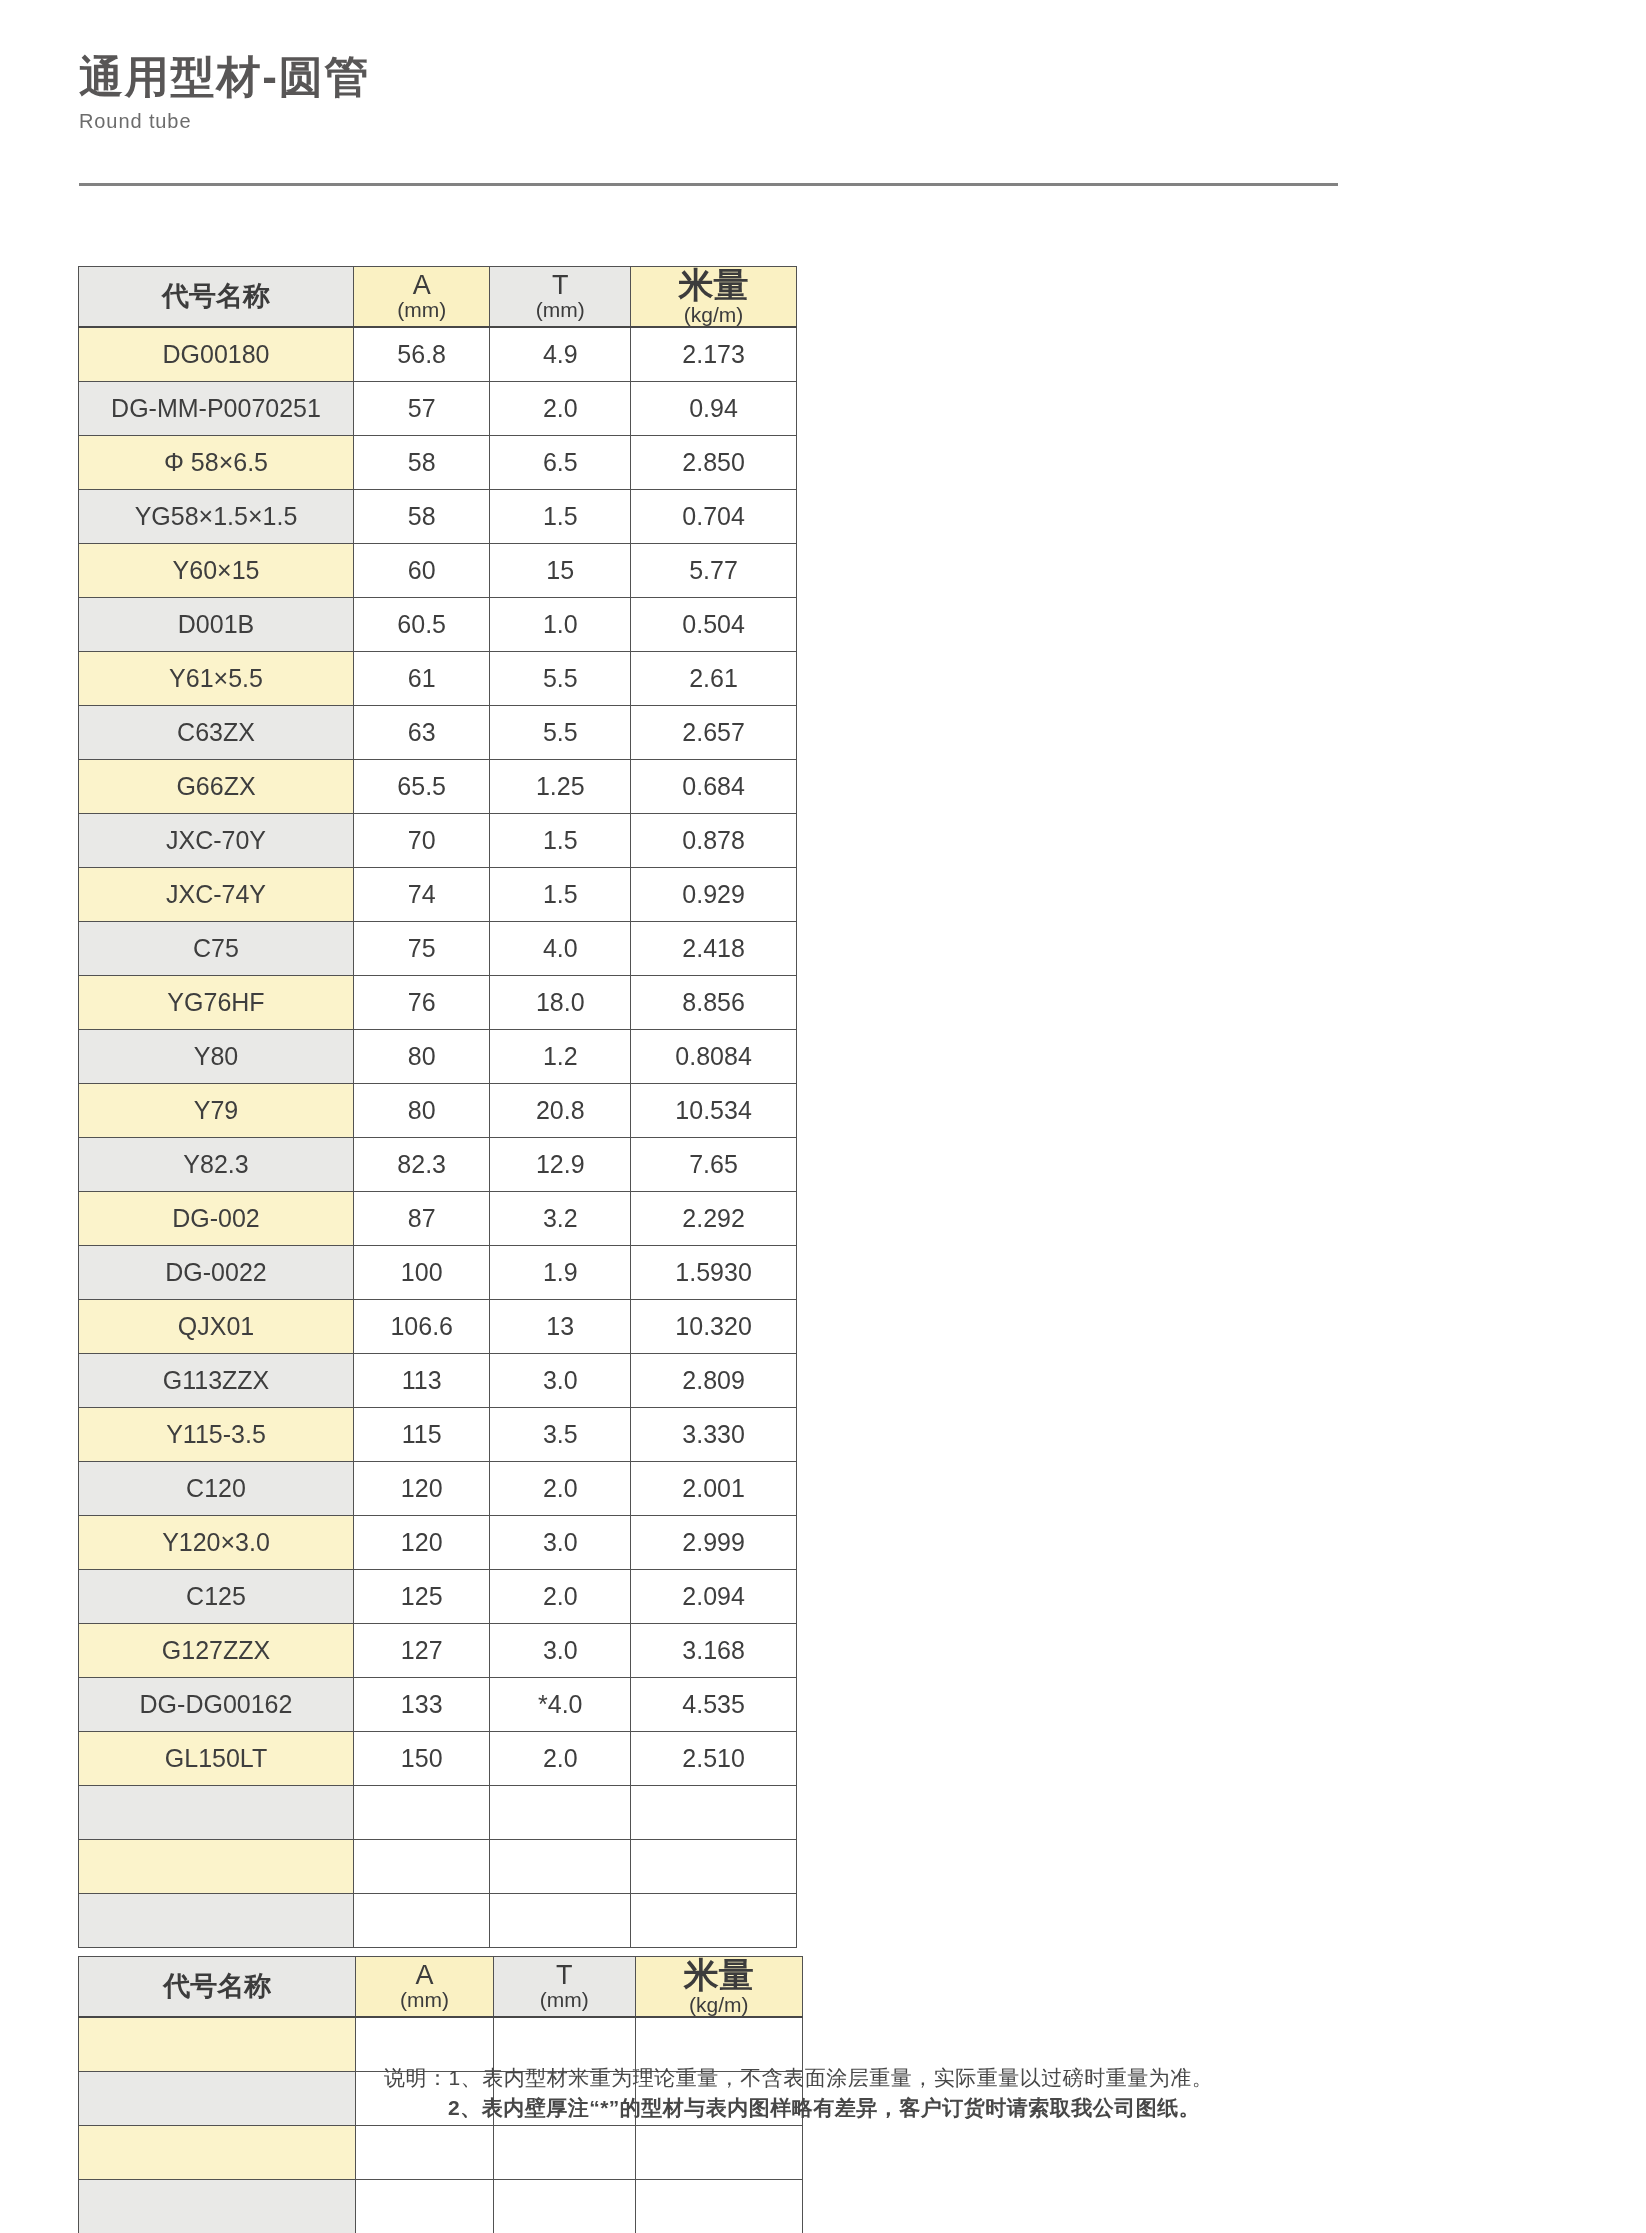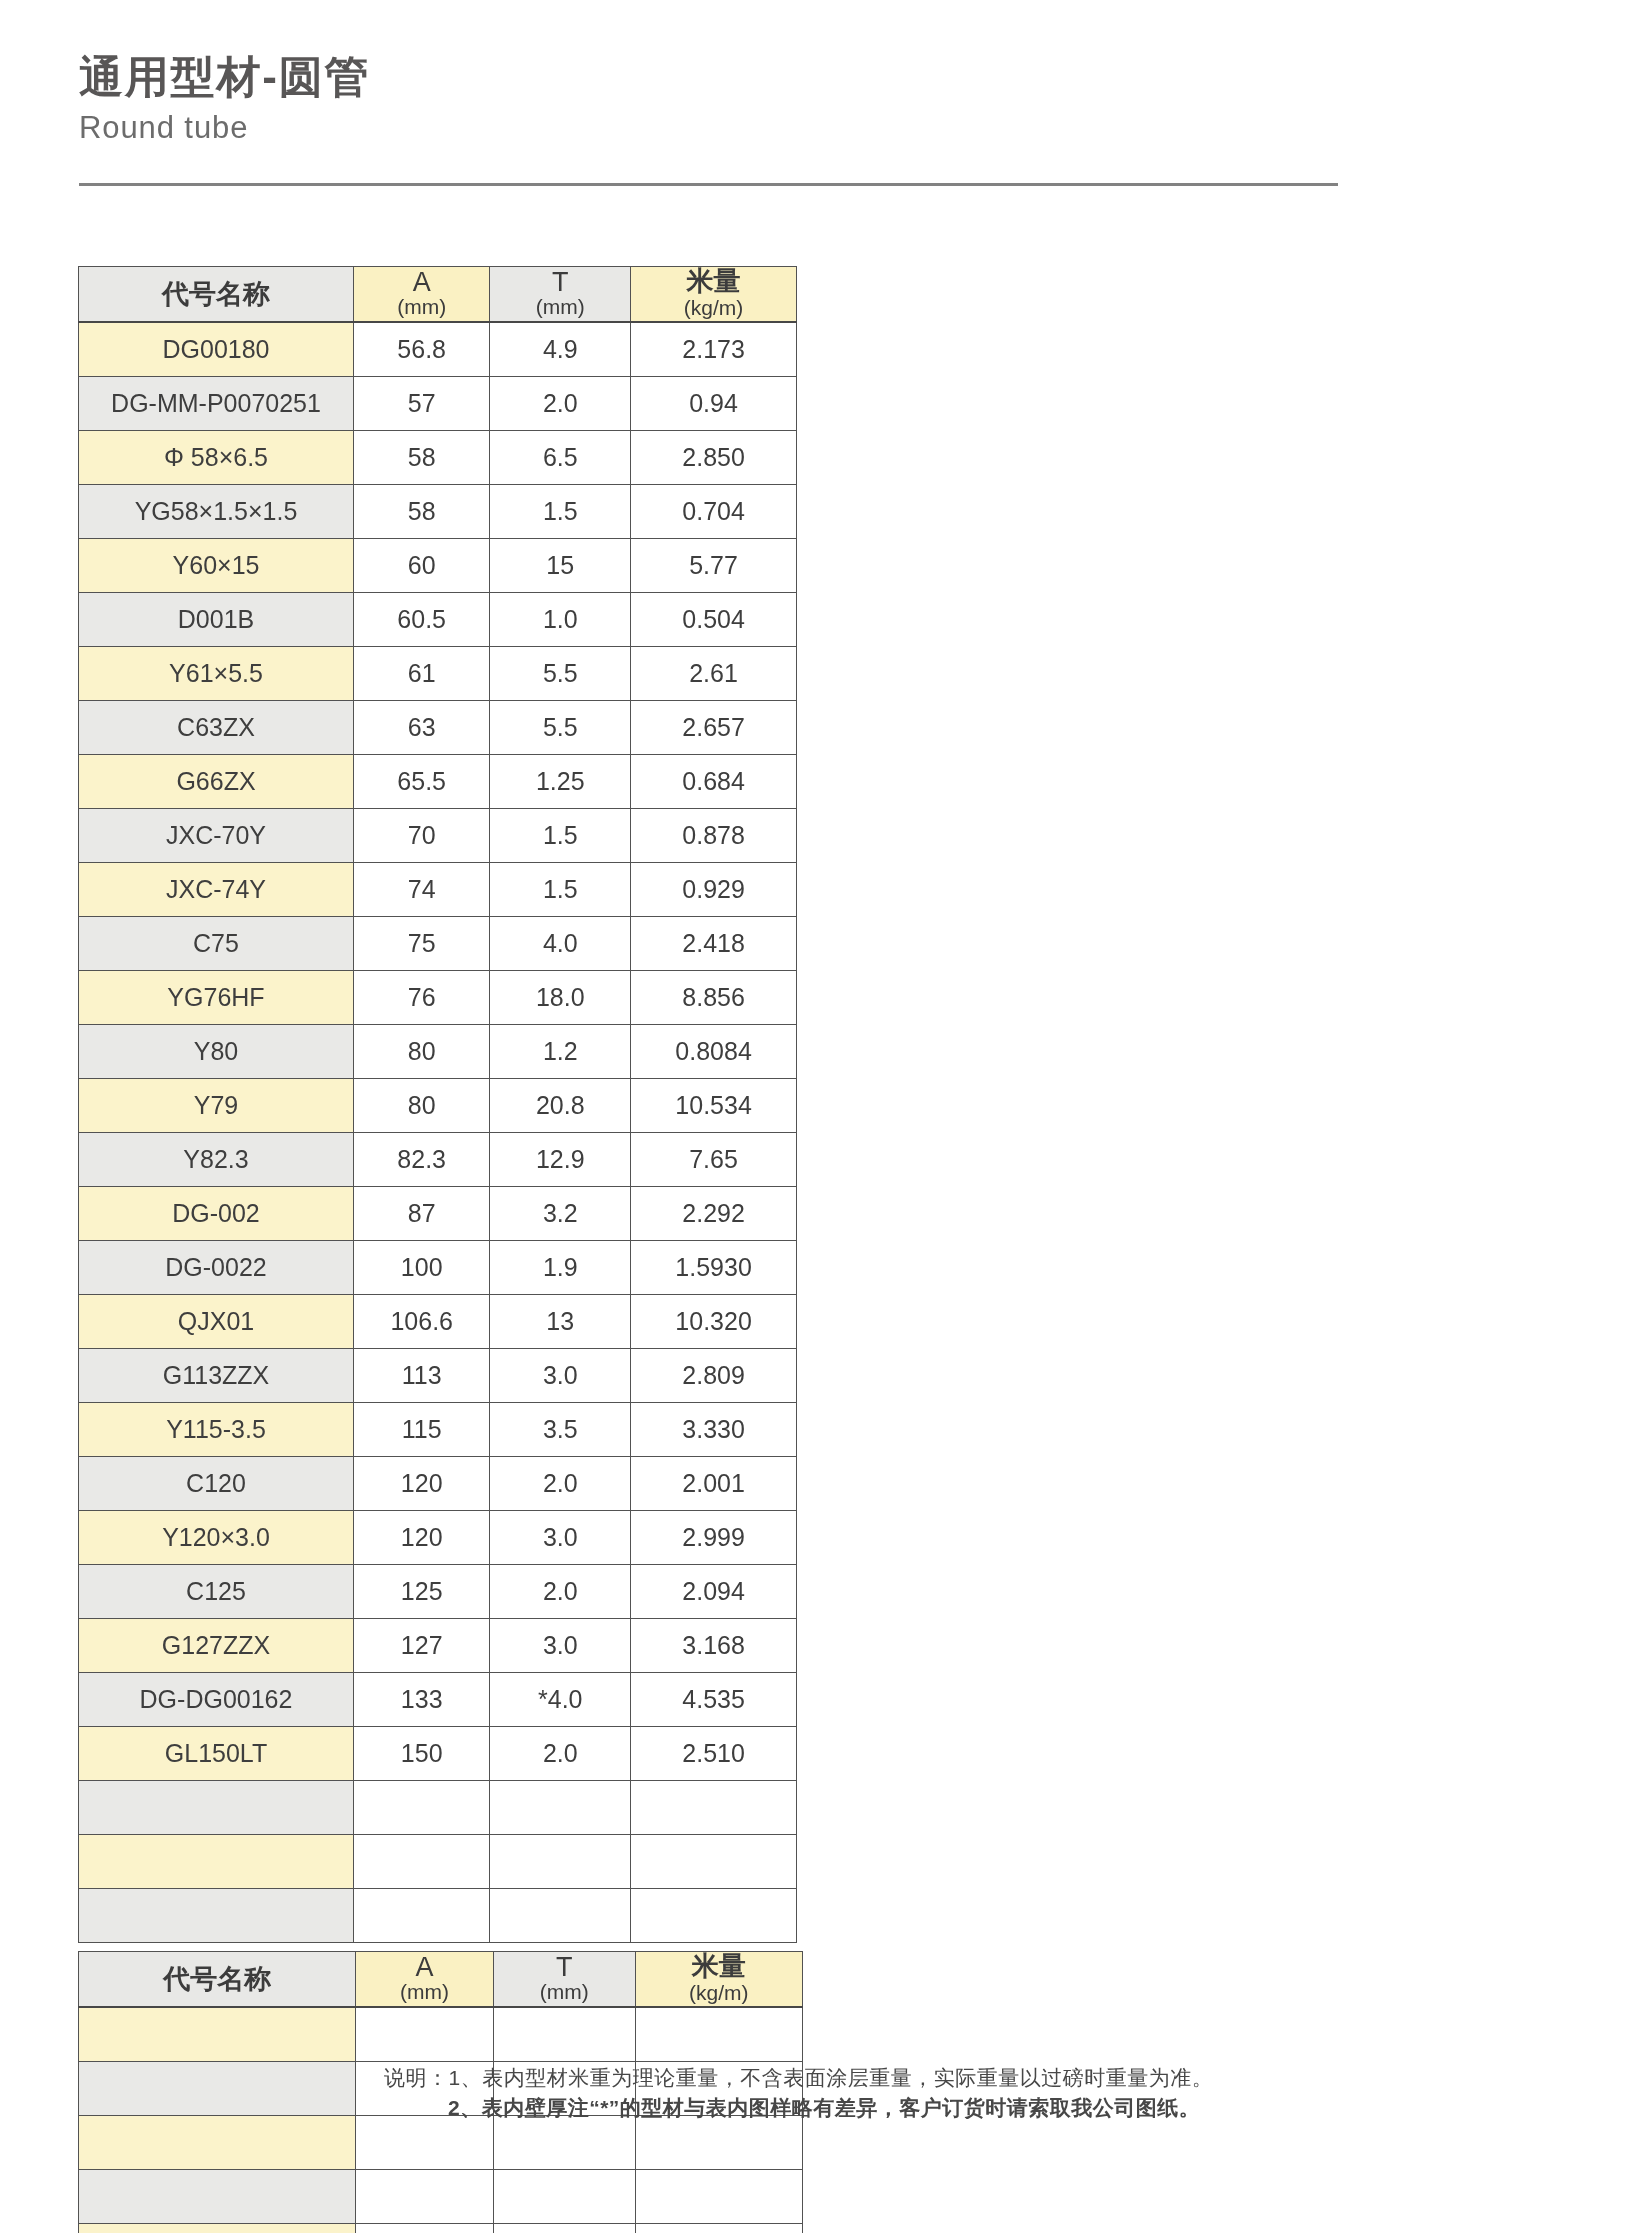--- a/index.html
+++ b/index.html
@@ -16,21 +16,21 @@
   .title-zh{
     margin:0;
     font-size:44px;
     font-weight:bold;
     color:#585656;
     letter-spacing:1.8px;
     line-height:1.15;
   }
   .title-en{
     margin-top:7.2px;
-    font-size:31px;
+    font-size:20px;
     font-weight:400;
     color:#6c6c6c;
     letter-spacing:0.9px;
   }
   .title-rule{
     position:absolute;left:79px;top:183px;
     width:1449px;height:2.7px;background:#828282;
   }
   
   .tables-wrap{
@@ -49,21 +49,21 @@
     border-top-width:1.8px;
     border-bottom-width:1.8px;
     text-align:center;
     vertical-align:middle;
     padding:0;
     overflow:hidden;
   }
   .spec thead th{height:54px;background:#e8e8e6;}
   .spec thead th.accent{background:#faf1c3;}
   .spec thead{border-bottom:2.7px solid #474747;}
-  .h-zh{display:block;font-size:27px;font-weight:600;color:#3c3c3c;line-height:1.05;font-family:Liberation Mono, monospace;}
+  .h-zh{display:block;font-size:35px;font-weight:600;color:#3c3c3c;line-height:1.05;}
   .h-name{display:block;font-size:27px;font-weight:600;color:#3c3c3c;}
   .h-letter{display:block;font-size:27px;font-weight:400;color:#3c3c3c;line-height:1.0;}
   .h-unit{display:block;font-size:21px;font-weight:400;color:#3c3c3c;line-height:1.05;}
   .spec tbody td{
     height:53px;
     background:#ffffff;
     font-size:25px;
     color:#3e3e3e;
   }
   .spec tbody tr.odd  td.name-cell{background:#fbf3cb;}

